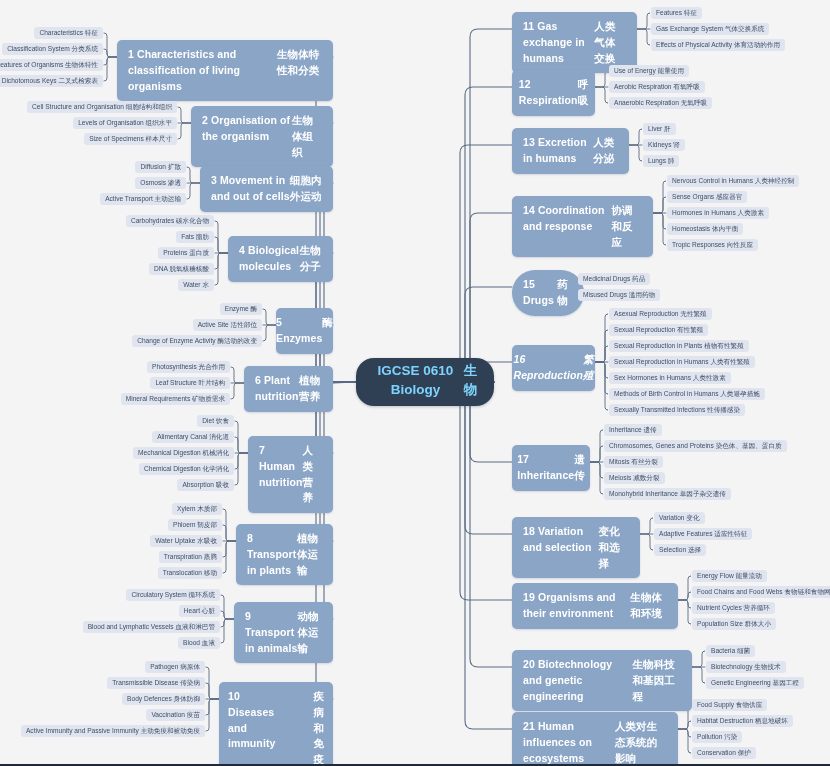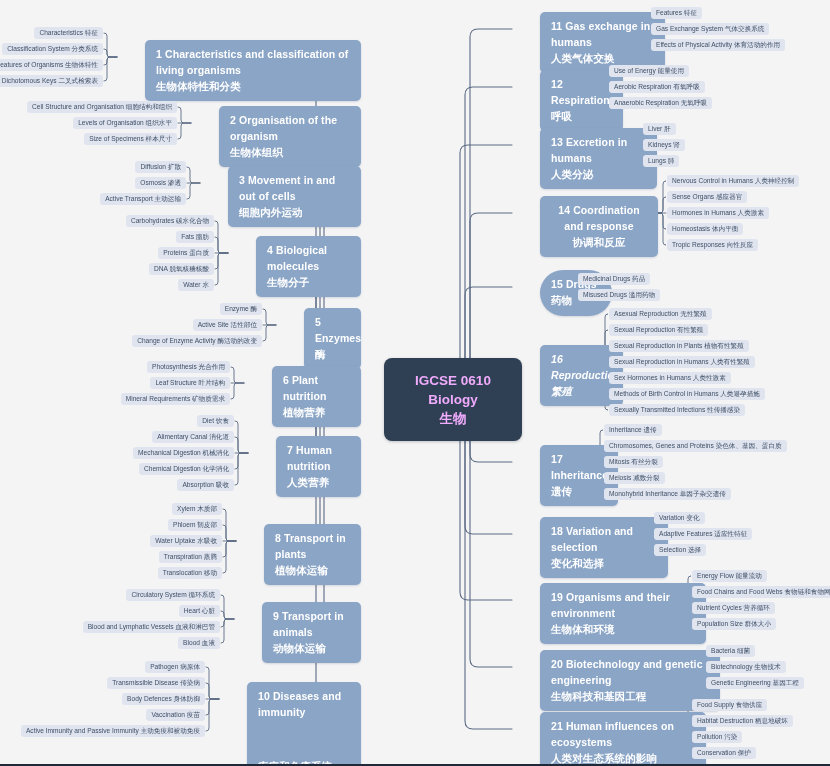--- a/index.html
+++ b/index.html
@@ -14,31 +14,30 @@
   #canvas { position: absolute; inset: 0; width: 830px; height: 766px; }
   #edges { position: absolute; left: 0; top: 0; width: 830px; height: 766px; pointer-events: none; }
   .bottom-rule {
     position: absolute; left: 0; bottom: 0; width: 830px; height: 2px;
     background: #1f2937;
   }
 
   .node {
     position: absolute;
     display: flex;
-    flex-direction: column;
+    flex-direction: row;
     justify-content: center;
-    margin-left: 28px;
   }
 
   
   .root {
     background: #2f4055;
-    color: #f0abfc;
-    border-radius: 8px;
-    padding: 13px 14px;
+    color: #7dd3fc;
+    border-radius: 18px;
+    padding: 3px 14px;
     text-align: center;
     font-size: 13.5px;
     font-weight: bold;
     line-height: 1.42;
     box-shadow: 0 1px 3px rgba(30,40,60,.25);
   }
   .root .l2 { font-weight: bold; }
 
   
   .topic {
@@ -267,21 +266,21 @@
      <div class="l2">人类气体交换</div>
       </div>
       <div class="node topic" style="left: 512px; top: 70px; width: 83px; min-height: 34px;">
         <div class="l1">12 Respiration</div>
      <div class="l2">呼吸</div>
       </div>
       <div class="node topic" style="left: 512px; top: 128px; width: 117px; min-height: 34px;">
         <div class="l1">13 Excretion in humans</div>
      <div class="l2">人类分泌</div>
       </div>
-      <div class="node topic" style="left: 512px; top: 196px; width: 118px; min-height: 34px; text-align: center;">
+      <div class="node topic" style="left: 512px; top: 196px; width: 141px; min-height: 34px;">
         <div class="l1">14 Coordination and response</div>
      <div class="l2">协调和反应</div>
       </div>
       <div class="node topic" style="left: 512px; top: 270px; width: 72px; min-height: 34px; border-radius: 25px;">
         <div class="l1">15 Drugs</div>
      <div class="l2">药物</div>
       </div>
       <div class="node topic" style="left: 512px; top: 345px; width: 83px; min-height: 34px; font-style: italic;">
         <div class="l1">16 Reproduction</div>
      <div class="l2">繁殖</div>

